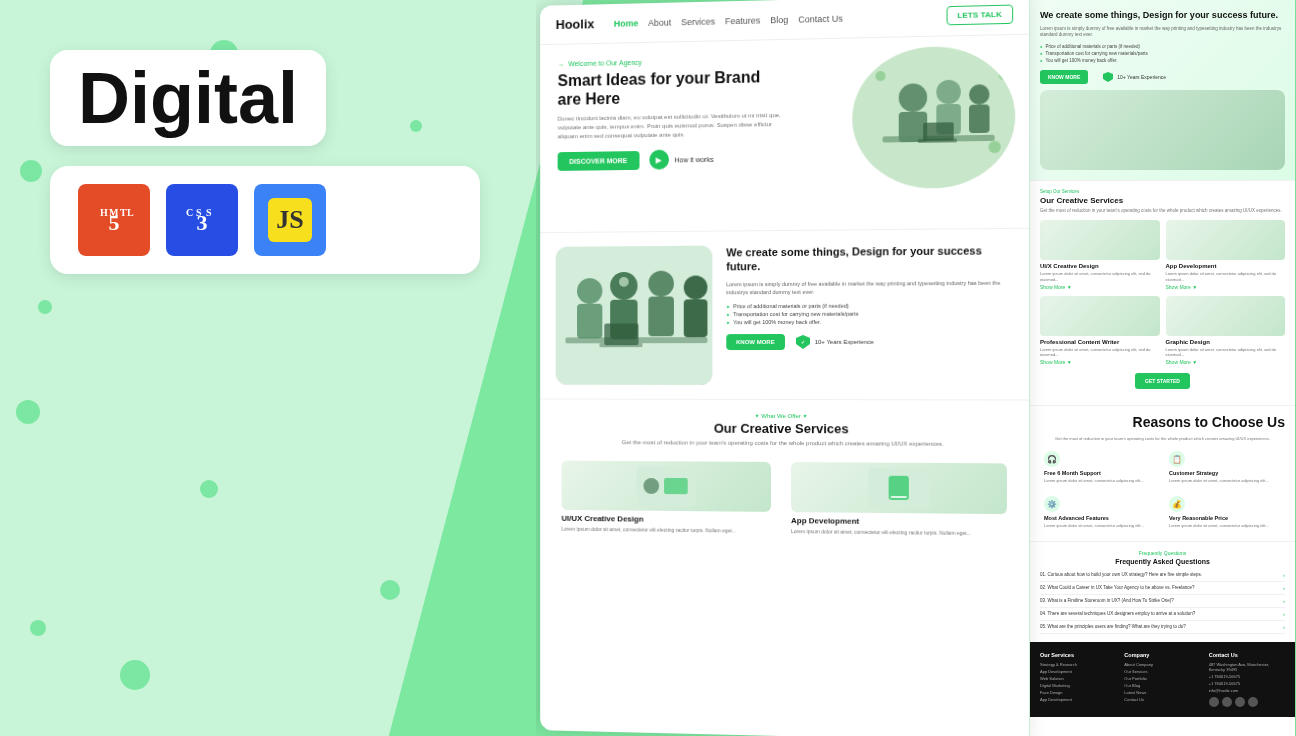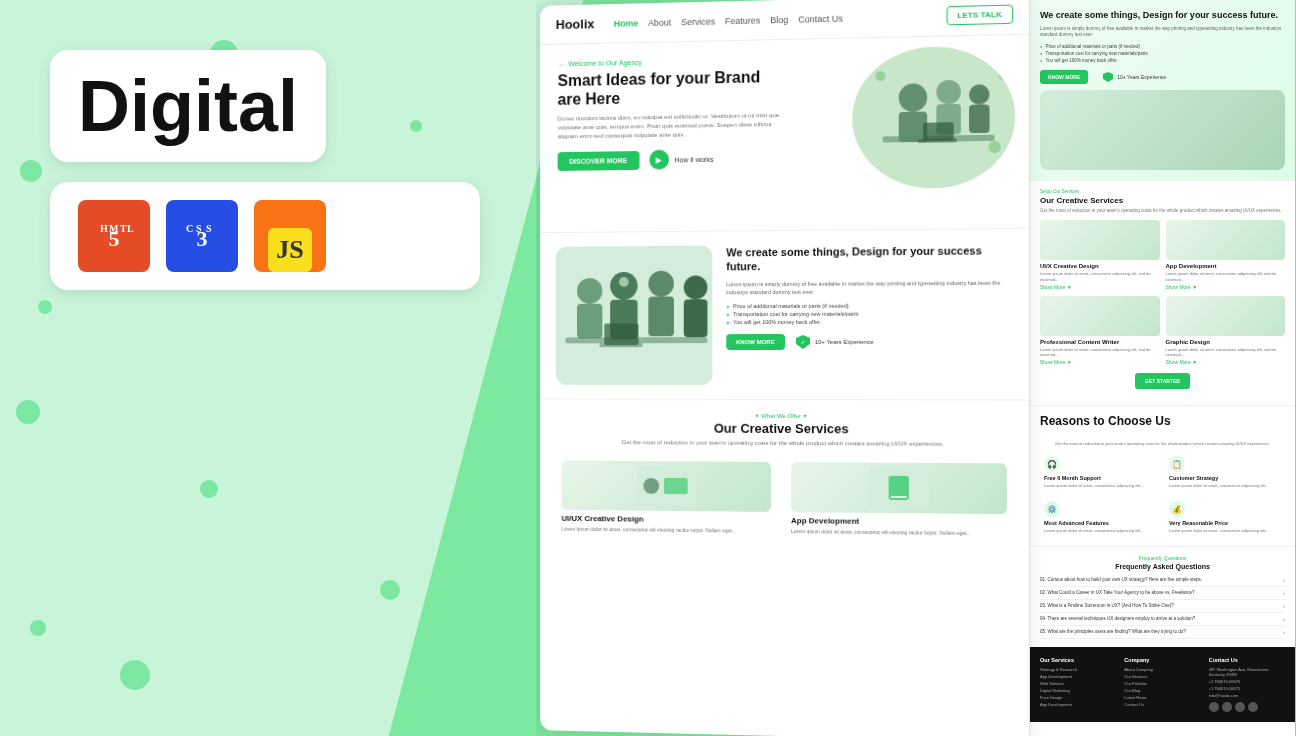--- a/index.html
+++ b/index.html
@@ -36,21 +36,21 @@
       position: absolute;
       left: 50px;
       top: 50px;
       width: 430px;
       z-index: 10;
     }
 
     .text-card {
       background: white;
       border-radius: 18px;
-      padding: 20px 28px;
+      padding: 12px 28px;
       margin-bottom: 10px;
       display: inline-block;
       box-shadow: 0 4px 15px rgba(0,0,0,0.1);
     }
 
     .text-card h1 {
       font-size: 72px;
       font-weight: 900;
       color: #111;
       line-height: 1.0;
@@ -77,21 +77,21 @@
       align-items: center;
       justify-content: center;
       font-size: 40px;
       font-weight: 900;
       color: white;
       font-family: 'Arial Black', Arial, sans-serif;
     }
 
     .html-icon { background: #e34c26; }
     .css-icon { background: #264de4; }
-    .js-icon { background: #f97316; color: #333; align-items: flex-end; }
+    .js-icon { background: #3b82f6; color: #333; }
 
     
     .mockup-container {
       position: absolute;
       right: 0;
       top: 0;
       width: 760px;
       height: 736px;
       z-index: 5;
       overflow: hidden;
@@ -514,25 +514,25 @@
       display: block;
       margin: 0 auto 8px;
     }
 
     .reasons-section {
       padding: 8px 10px;
       border-top: 1px solid #f0f0f0;
     }
 
     .reasons-title {
-      font-size: 12px;
+      font-size: 14px;
       font-weight: 800;
       color: #111;
-      margin-bottom: 13px;
-      text-align: left;
+      margin-bottom: 6px;
+      text-align: right;
     }
 
     .reasons-text {
       font-size: 4px;
       color: #777;
       text-align: center;
       margin-bottom: 6px;
     }
 
     .reasons-grid {

